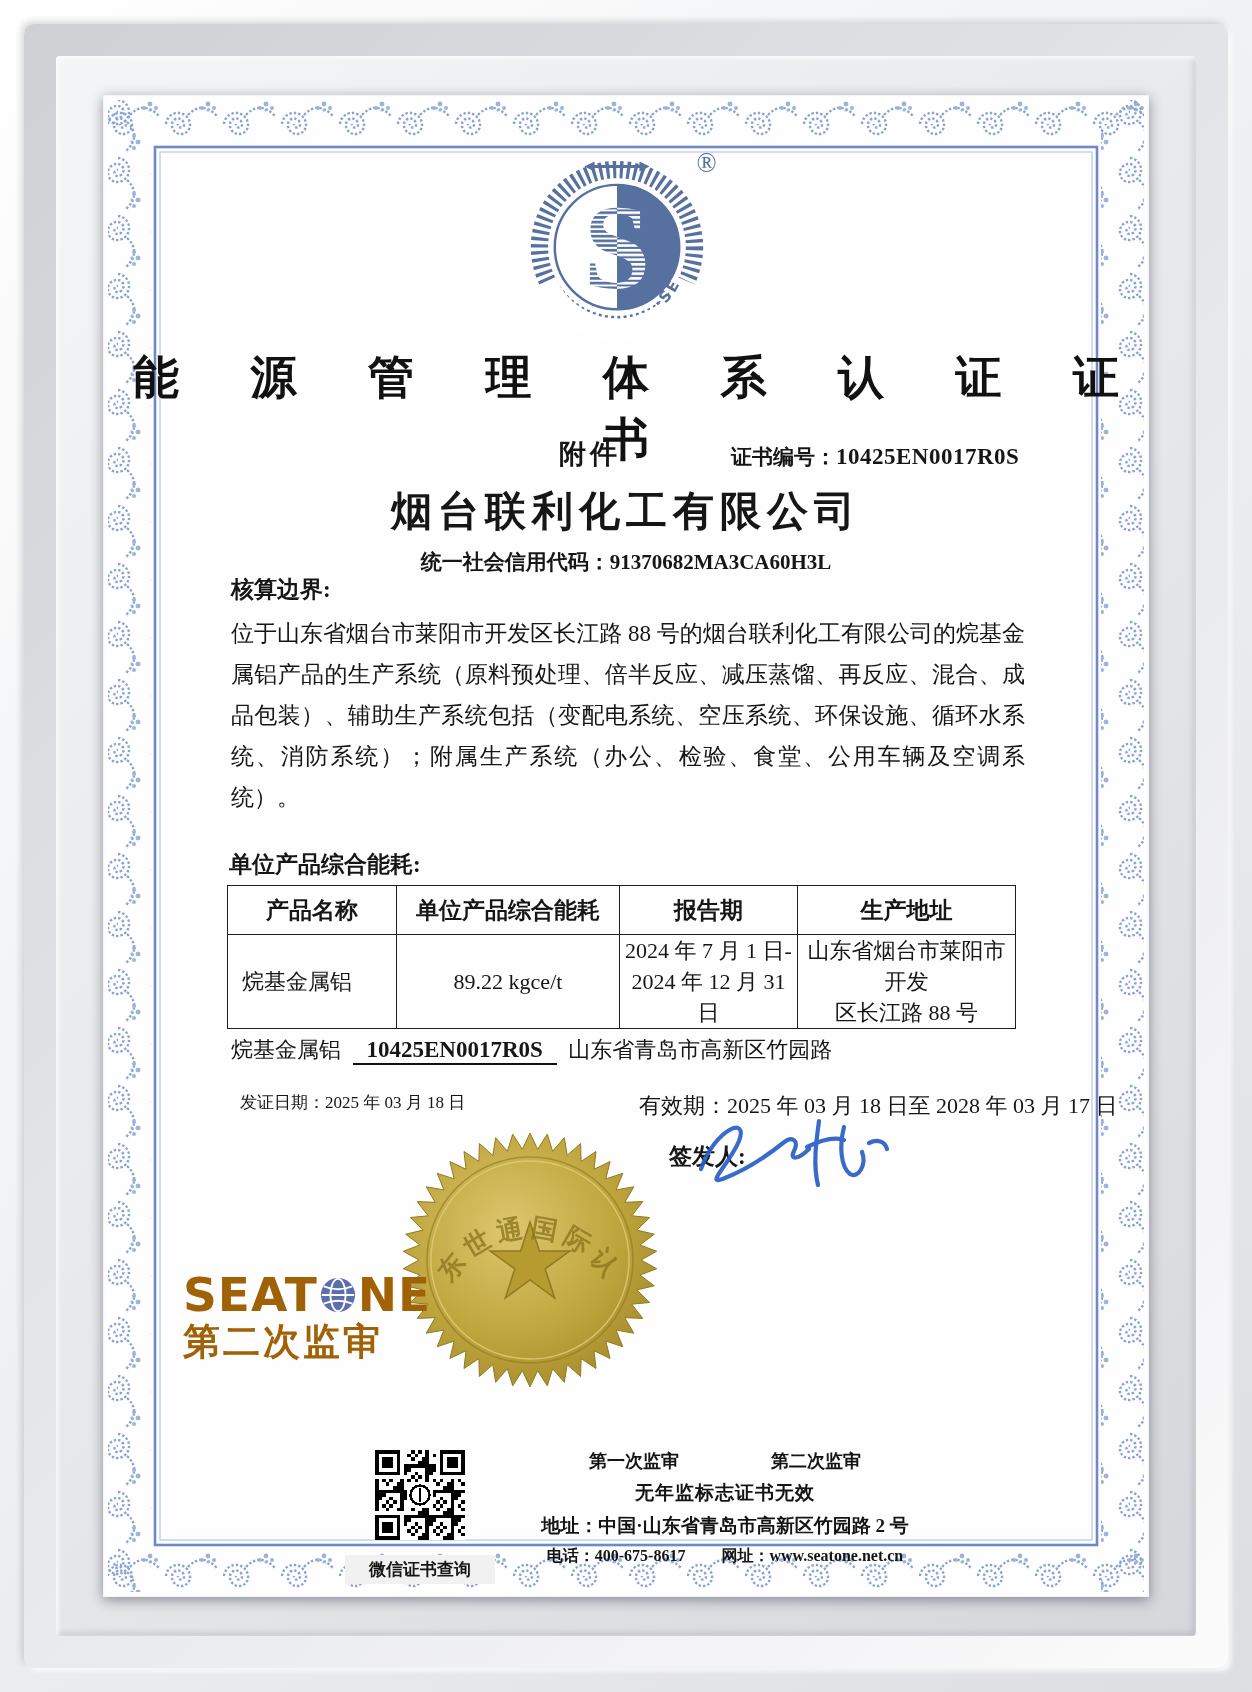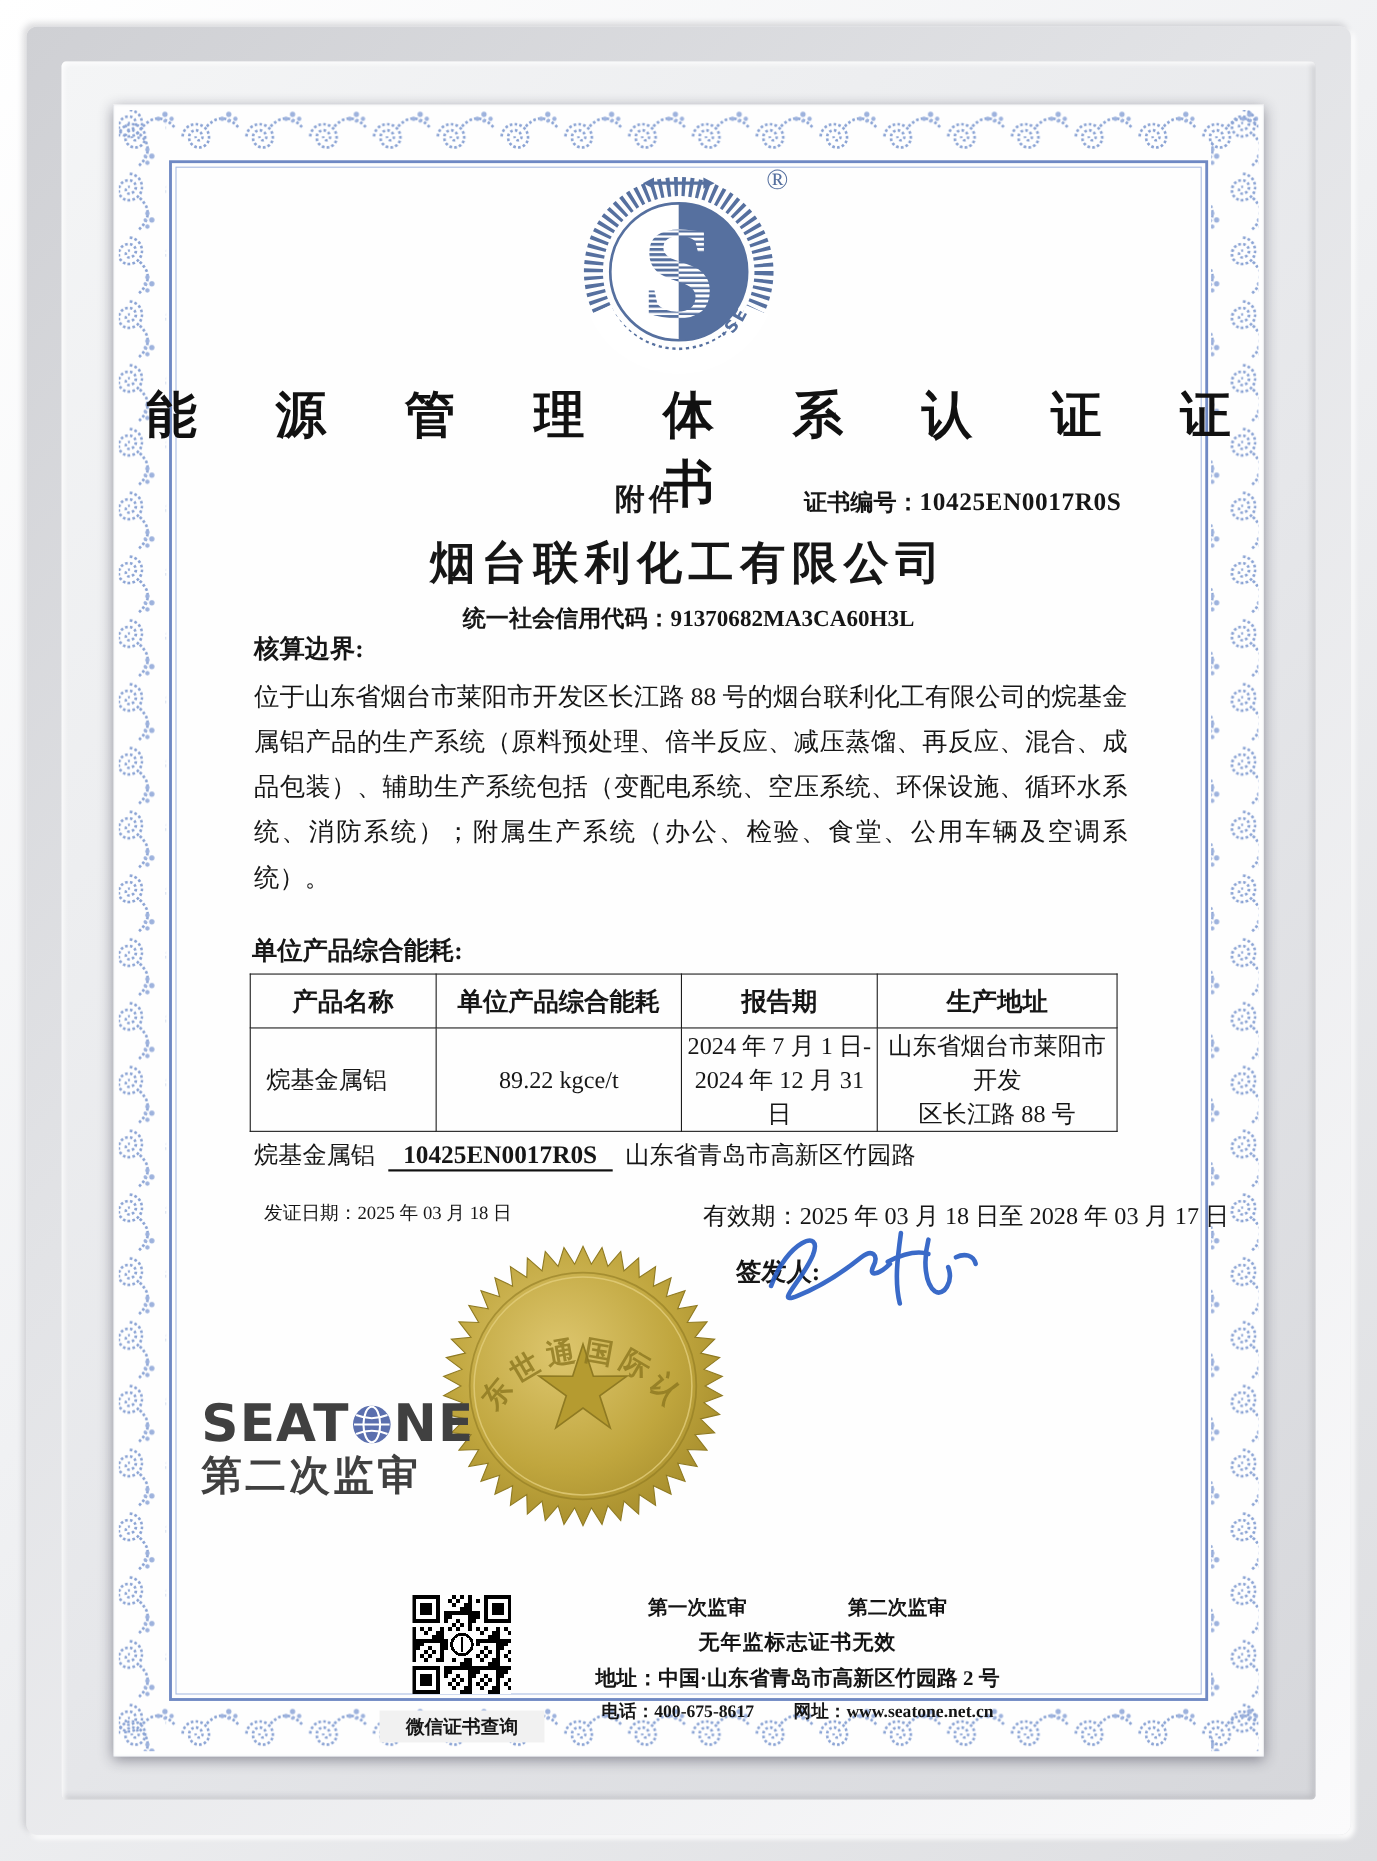--- a/index.html
+++ b/index.html
@@ -40,21 +40,21 @@
   .tbl .bd{height:78px;font-size:22px;}
   .tbl .product{text-align:left;padding-left:14px;}
   .two-line{line-height:31px;}
   .note-line{left:128px;top:940px;font-size:22px;white-space:nowrap;}
   .note-line .num{font-weight:700;font-size:23px;border-bottom:2.2px solid #111;padding:0 14px 1px 14px;margin:0 6px;}
   .issue-date{left:137px;top:996px;font-size:17px;}
   .validity{left:536px;top:996px;font-size:22px;white-space:nowrap;}
   .signer{left:550px;top:1046px;font-size:23px;font-weight:600;margin-left:16px;}
   .seal-art{position:absolute;left:297px;top:1035px;width:260px;height:260px;}
   .sig-art{position:absolute;left:578px;top:1004px;width:240px;height:110px;}
-  .brand{left:80px;top:1176px;width:330px;color:#404040;font-family:"DejaVu Sans","Liberation Sans",sans-serif;}
+  .brand{left:80px;top:1176px;width:330px;color:#a16207;font-family:"DejaVu Sans","Liberation Sans",sans-serif;}
   .brand-name{font-size:47px;font-weight:800;letter-spacing:1px;line-height:48px;display:flex;align-items:center;}
   .brand-globe{width:38px;height:38px;margin:0 1px;flex:0 0 auto;}
   .sr{position:absolute;width:1px;height:1px;overflow:hidden;clip:rect(0 0 0 0);}
   .brand-cn{font-size:37px;font-weight:700;letter-spacing:3px;line-height:46px;}
   .qr-art{position:absolute;left:272px;top:1355px;width:90px;height:90px;}
   .qr-caption{left:242px;top:1460px;width:150px;text-align:center;font-size:17px;font-weight:700;background:#f1f1f1;padding:3px 0;}
   .footer{left:402px;top:1354px;width:440px;text-align:center;font-weight:700;color:#141414;}
   .footer .l1{font-size:18px;display:flex;justify-content:center;gap:92px;margin-bottom:7px;}
   .footer .l2{font-size:19px;margin-bottom:7px;letter-spacing:1px;}
   .footer .l3{font-size:19px;margin-bottom:7px;}

